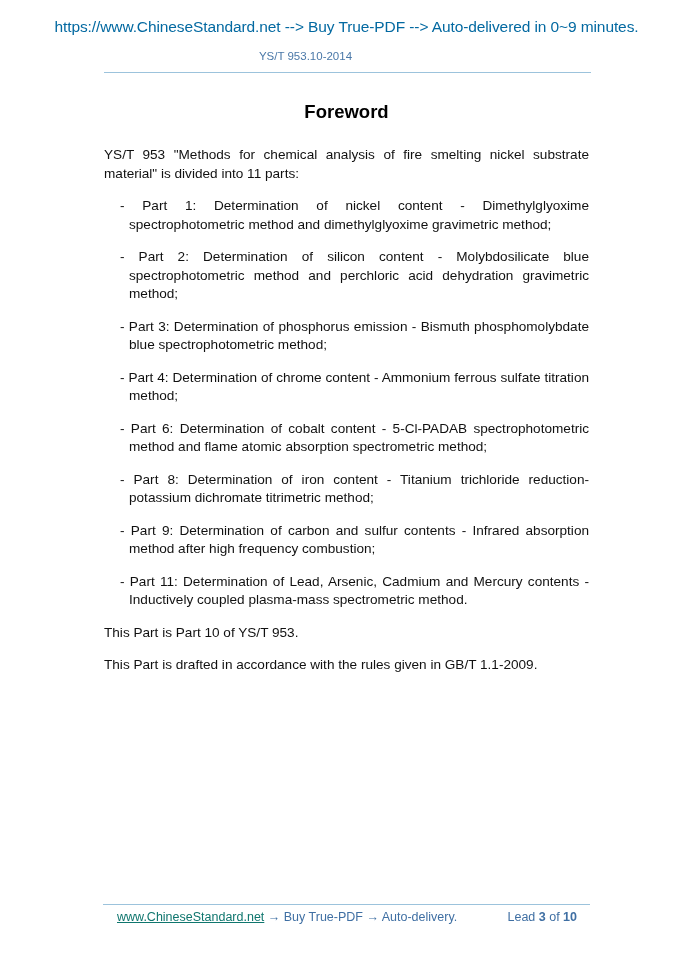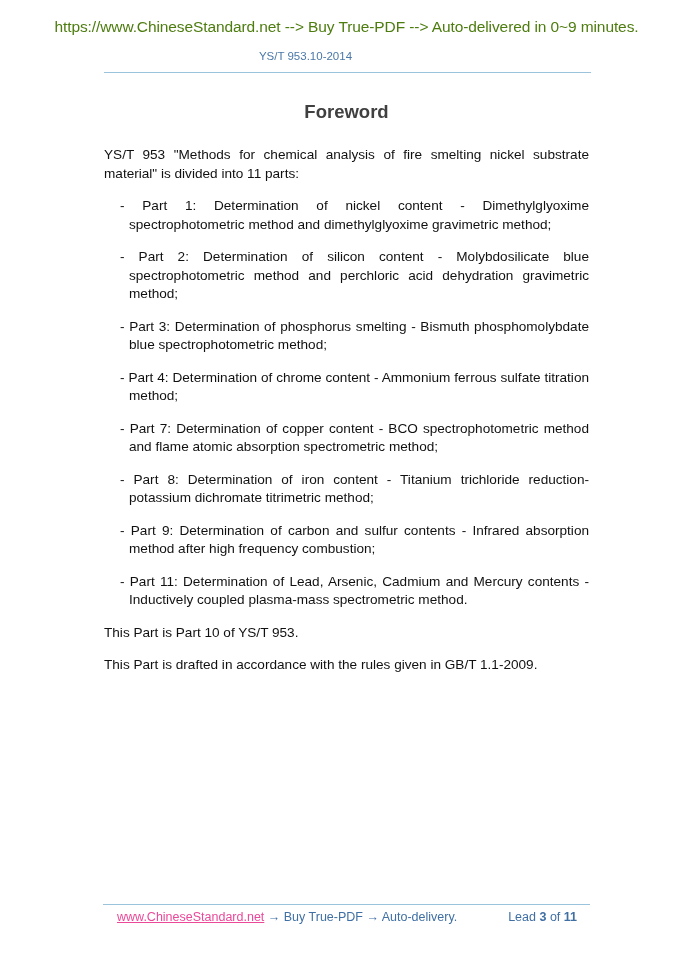--- a/index.html
+++ b/index.html
@@ -1,57 +1,57 @@
 <!DOCTYPE html>
 <html><head>
 <meta charset="utf-8">
 <style>
   html, body { margin: 0; padding: 0; background: #ffffff; }
   body { width: 693px; height: 980px; position: relative; overflow: hidden;
          font-family: "Liberation Sans", sans-serif; color: #111; }
   .promo { position: absolute; top: 18px; left: 0; width: 693px; text-align: center;
-           color: #4d7c0f; font-size: 15.5px; letter-spacing: -0.1px; }
+           color: #0369a1; font-size: 15.5px; letter-spacing: -0.1px; }
   .std-code { position: absolute; top: 50px; left: 0; width: 611px; text-align: center;
               color: #4a78a8; font-size: 11.5px; }
   .top-rule { position: absolute; top: 72px; left: 104px; width: 487px; height: 1px; background: #9cc3dc; }
   .title { position: absolute; top: 101px; left: 0; width: 693px; text-align: center;
-           font-size: 18.5px; font-weight: bold; color: #404040; }
+           font-size: 18.5px; font-weight: bold; color: #000000; }
   .body { position: absolute; top: 146px; left: 104px; width: 485px; font-size: 13.6px;
           line-height: 18.5px; text-align: justify; }
   .body p { margin: 0 0 14px 0; }
   .list { margin: 0; padding: 0; list-style: none; }
   .list li { margin: 8px 0 14px 16px; padding-left: 9px; text-indent: -9px; text-align: justify; }
   .bottom-rule { position: absolute; top: 904px; left: 103px; width: 487px; height: 1px; background: #9cc3dc; }
   .footer { position: absolute; top: 910px; left: 117px; width: 470px; font-size: 12.5px; color: #3f6fa3; }
-  .footer a { color: #ec4899; text-decoration: underline; }
+  .footer a { color: #0f766e; text-decoration: underline; }
   .footer .page { position: absolute; right: 10px; top: 0; }
   .footer b { font-weight: bold; }
 </style>
 </head>
 <body>
 
 <div class="promo">https://www.ChineseStandard.net --&gt; Buy True-PDF --&gt; Auto-delivered in 0~9 minutes.</div>
 <div class="std-code">YS/T 953.10-2014</div>
 <div class="top-rule"></div>
 
 <div class="title">Foreword</div>
 
 <div class="body">
   <p>YS/T 953 "Methods for chemical analysis of fire smelting nickel substrate material" is divided into 11 parts:</p>
   <ul class="list">
     <li>- Part 1: Determination of nickel content - Dimethylglyoxime spectrophotometric method and dimethylglyoxime gravimetric method;</li>
     <li>- Part 2: Determination of silicon content - Molybdosilicate blue spectrophotometric method and perchloric acid dehydration gravimetric method;</li>
-    <li>- Part 3: Determination of phosphorus smelting - Bismuth phosphomolybdate blue spectrophotometric method;</li>
+    <li>- Part 3: Determination of phosphorus emission - Bismuth phosphomolybdate blue spectrophotometric method;</li>
     <li>- Part 4: Determination of chrome content - Ammonium ferrous sulfate titration method;</li>
-    <li>- Part 7: Determination of copper content - BCO spectrophotometric method and flame atomic absorption spectrometric method;</li>
+    <li>- Part 6: Determination of cobalt content - 5-Cl-PADAB spectrophotometric method and flame atomic absorption spectrometric method;</li>
     <li>- Part 8: Determination of iron content - Titanium trichloride reduction-potassium dichromate titrimetric method;</li>
     <li>- Part 9: Determination of carbon and sulfur contents - Infrared absorption method after high frequency combustion;</li>
     <li>- Part 11: Determination of Lead, Arsenic, Cadmium and Mercury contents - Inductively coupled plasma-mass spectrometric method.</li>
   </ul>
   <p>This Part is Part 10 of YS/T 953.</p>
   <p>This Part is drafted in accordance with the rules given in GB/T 1.1-2009.</p>
 </div>
 
 <div class="bottom-rule"></div>
 <div class="footer">
   <a>www.ChineseStandard.net</a><span> → Buy True-PDF → Auto-delivery.</span>
-  <span class="page"><span>Lead </span><b>3</b><span> of </span><b>11</b></span>
+  <span class="page"><span>Lead </span><b>3</b><span> of </span><b>10</b></span>
 </div>
 
 </body></html>

